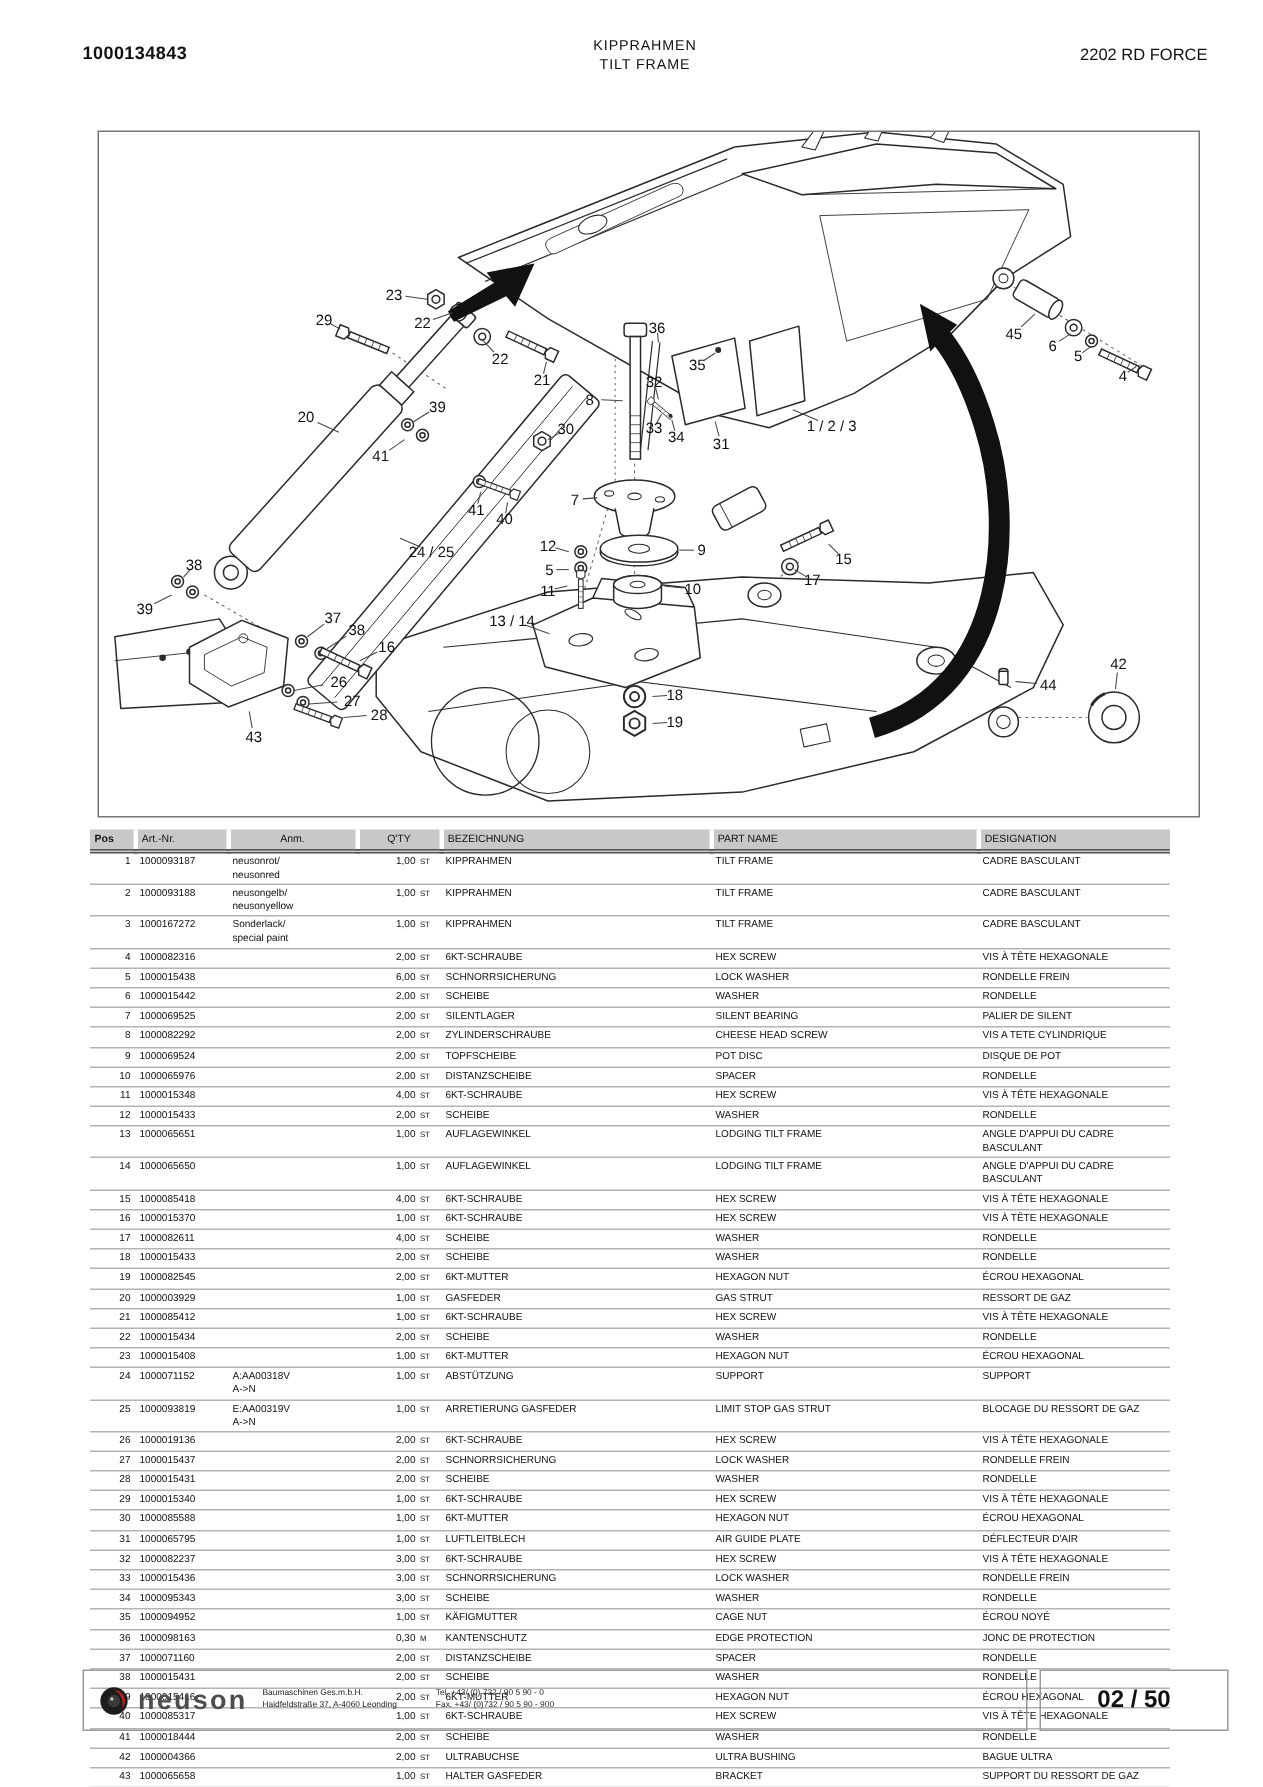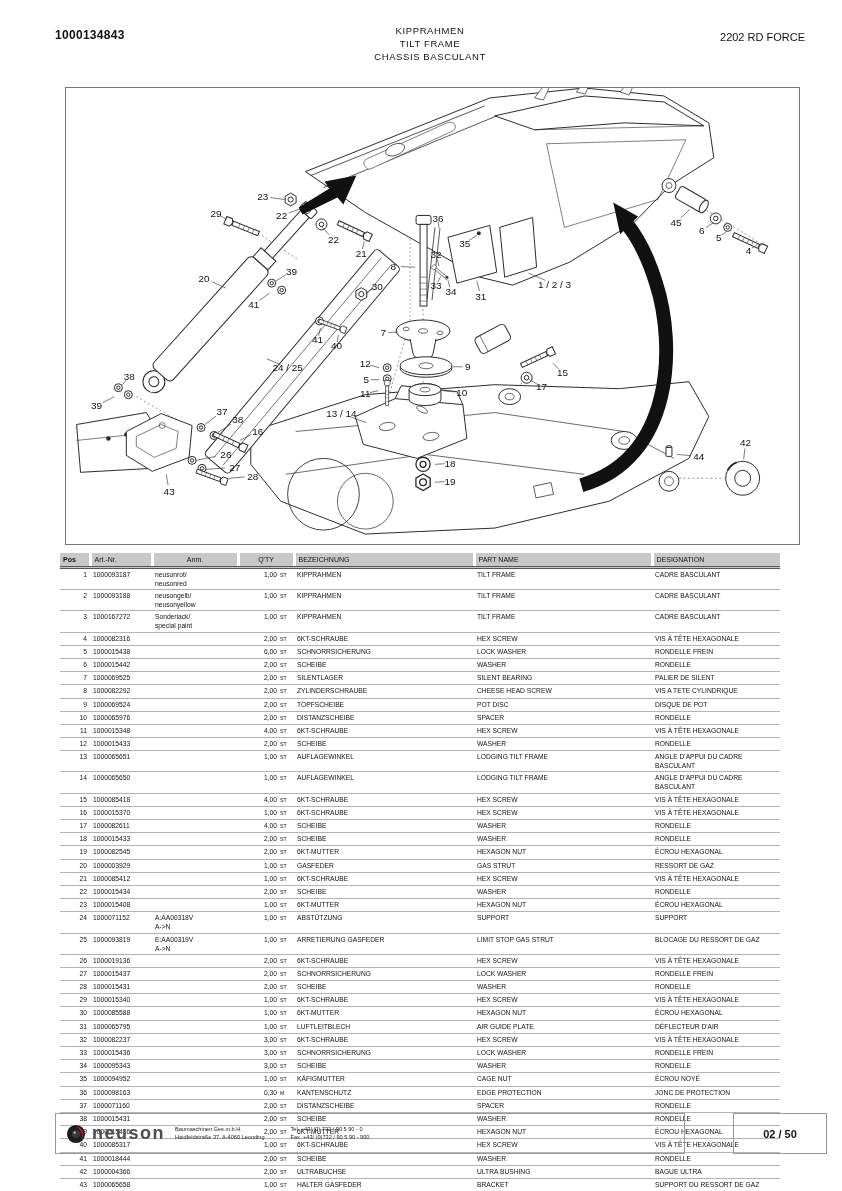--- a/index.html
+++ b/index.html
@@ -37,36 +37,35 @@
   td.c-qty .qu { font-size:5.2px; margin-left:3px; }
   
   .footer-box {
     position:absolute; left:55px; top:1113px; width:630px; height:41px;
     border:1px solid #999; display:flex; align-items:center; padding:0 10px;
   }
   .brand { font-size:18px; font-weight:bold; color:#4d4d4d; letter-spacing:1.5px; margin-left:6px; }
   .addr { font-size:5.6px; line-height:7.5px; color:#222; margin-left:10px; }
   .tels { font-size:5.6px; line-height:7.5px; color:#222; margin-left:26px; }
   .page-box {
-    position:absolute; left:693px; top:1113px; width:94px; height:41px;
+    position:absolute; left:693px; top:1113px; width:126px; height:41px;
     border:1px solid #999; display:flex; align-items:center; justify-content:center;
-    font-size:11px; font-weight:bold;margin-left:40px;
+    font-size:16px; font-weight:bold;
   }
 </style>
 </head>
 <body>
 
 <div class="page">
 
   <div class="hdr">
     <div class="doc-num">1000134843</div>
     <div class="titles">
       <div>KIPPRAHMEN</div>
       <div>TILT FRAME</div>
-      <div>CHASSIS BASCULANT</div>
     </div>
     <div class="model">2202 RD FORCE</div>
   </div>
 
   <div class="diagram">
     <svg viewBox="0 0 735 458">
       <defs>
         <g id="washer">
             <circle r="5.5" fill="#fff" stroke="#2a2a2a"></circle>
             <circle r="2.3" fill="#fff" stroke="#2a2a2a"></circle>

